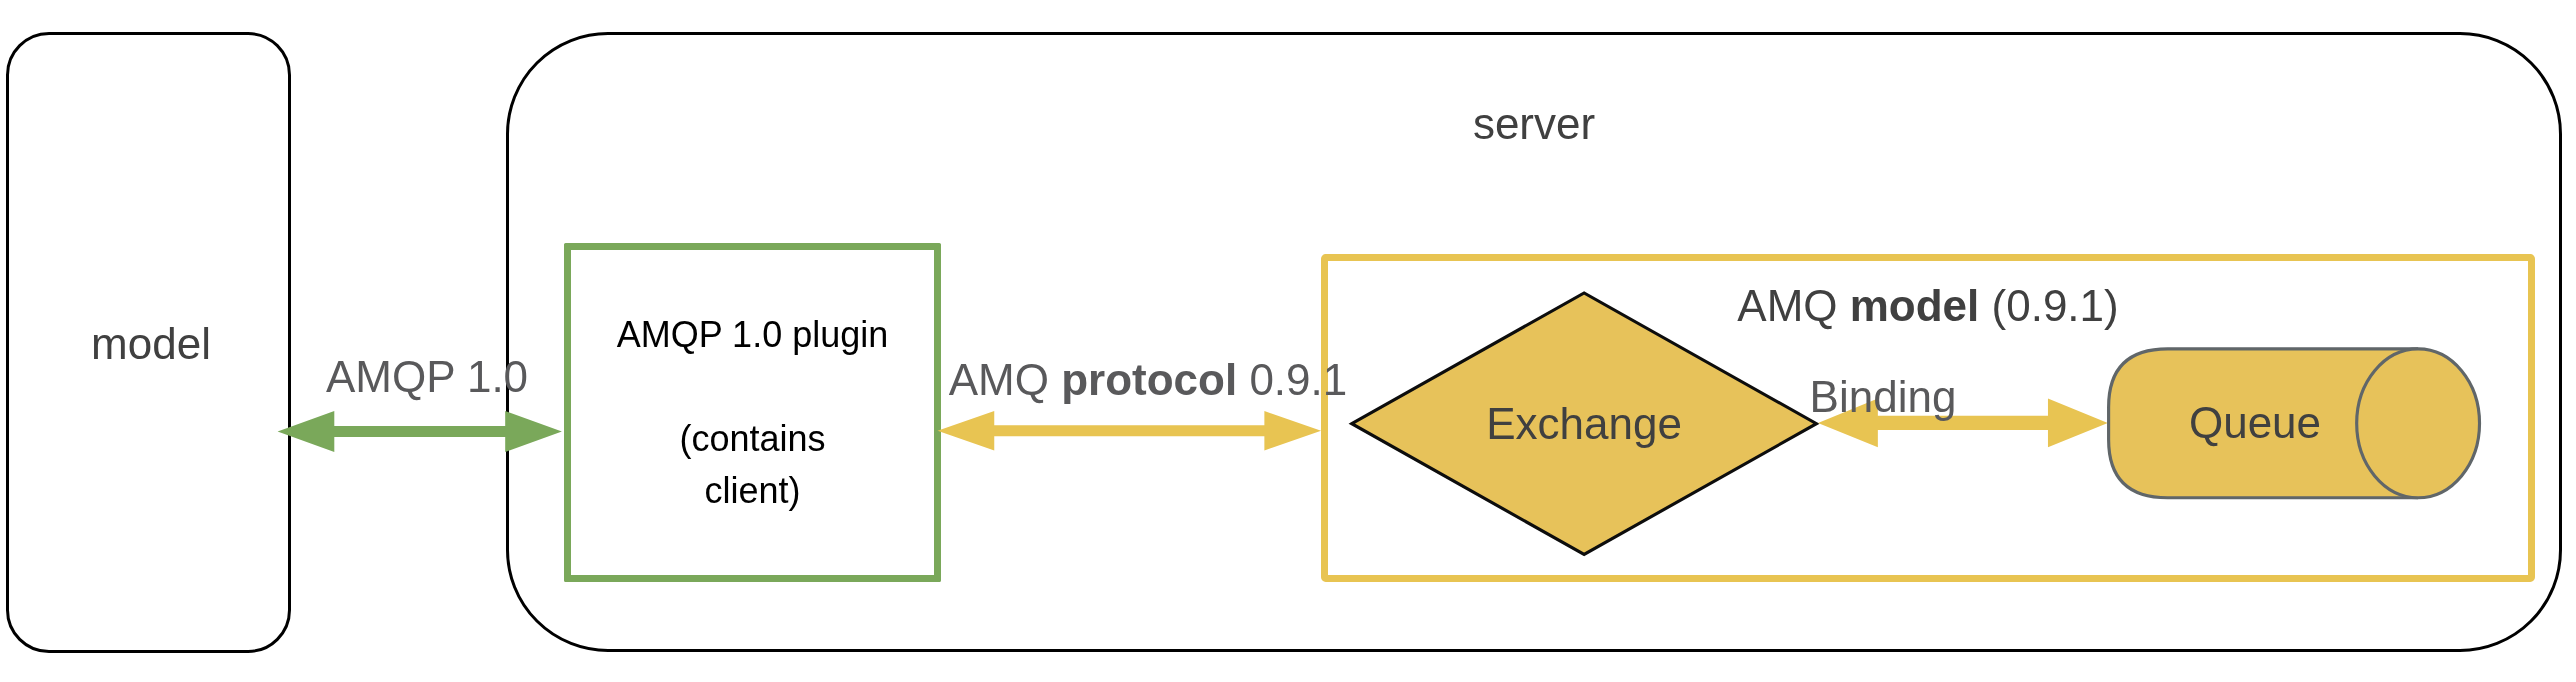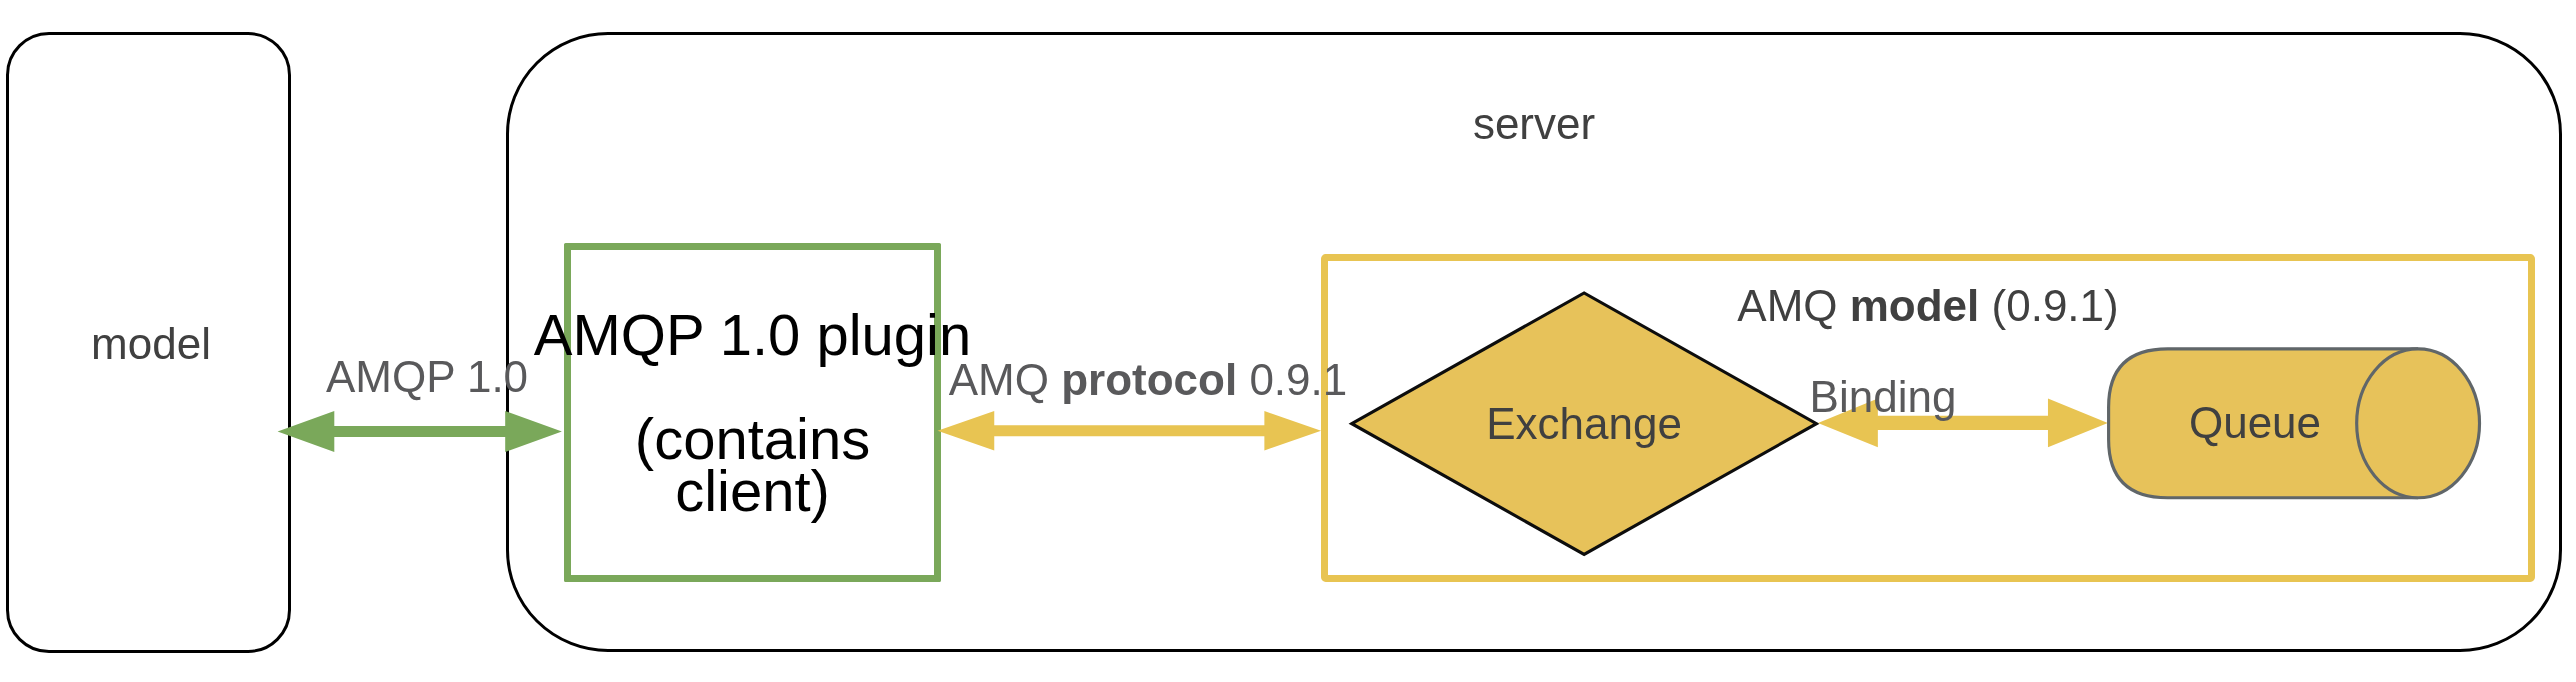--- a/index.html
+++ b/index.html
@@ -44,21 +44,21 @@
   #model-box {
     left: 1321px; top: 254px; width: 1214px; height: 328px;
     border: 7.9px solid #e8c452;
     border-radius: 4.7px;
     background: transparent;
   }
   .plugin-line {
     display: block;
     min-height: 52px;
     line-height: 52px;
-    font-size: 58px;
+    font-size: 36px;
     color: #000000;
     white-space: pre;
   }
   
   #shape-layer {
     position: absolute;
     left: 0; top: 0;
     width: 2576px; height: 682px;
     pointer-events: none;
   }

